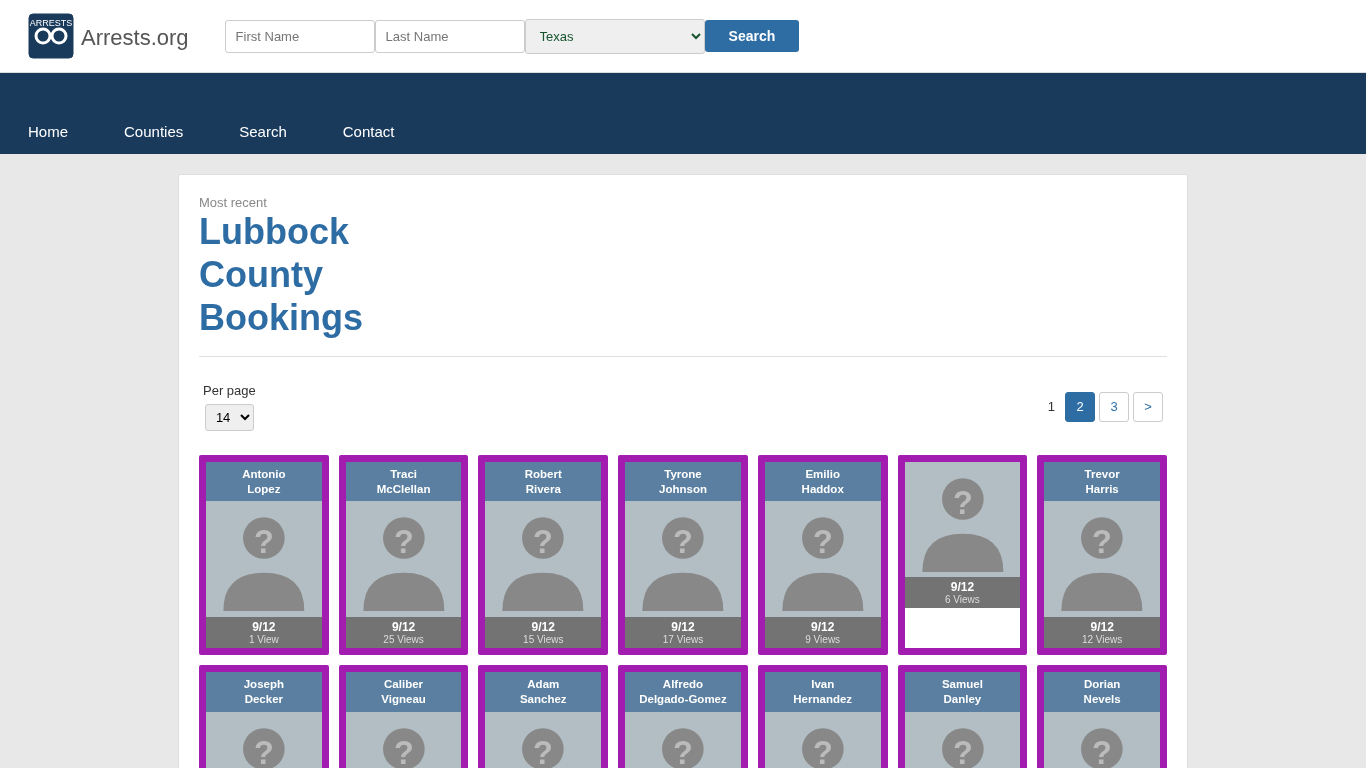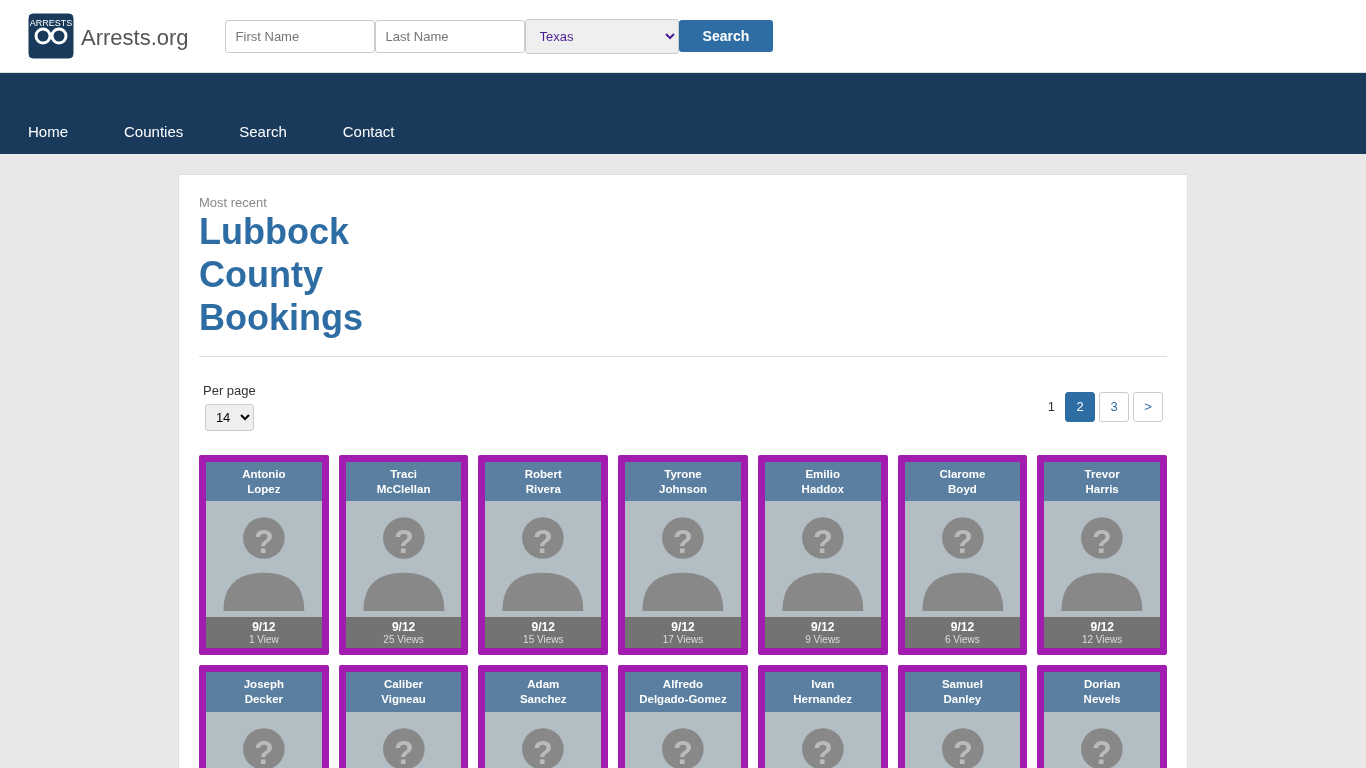--- a/index.html
+++ b/index.html
@@ -45,22 +45,22 @@
       border-radius: 3px;
       font-size: 13px;
       width: 150px;
       color: #999;
     }
     .search-form select {
       padding: 8px 10px;
       border: 1px solid #ccc;
       border-radius: 3px;
       font-size: 13px;
-      width: 154px;
-      color: #4c1d95;
+      width: 180px;
+      color: #14532d;
     }
     .search-btn {
       padding: 8px 24px;
       background: #2e6da4;
       color: #fff;
       border: none;
       border-radius: 3px;
       font-size: 14px;
       font-weight: bold;
       cursor: pointer;
@@ -355,21 +355,20 @@
     <text x="50" y="45" text-anchor="middle" font-size="28" fill="#bbb" font-weight="bold">?</text>
   </svg>
           </div>
     </div>
     <div class="booking-footer">
       <div class="date">9/12</div>
       <div class="views">9 Views</div>
     </div>
   </div>
       <div class="booking-card">
-    <div class="booking-name">Clarome<br>Boyd</div>
     <div class="silhouette-wrap">
       <div class="silhouette-inner">
             <svg viewBox="0 0 100 100" xmlns="http://www.w3.org/2000/svg" width="100%" height="100%">
     <ellipse cx="50" cy="32" rx="18" ry="18" fill="#888"></ellipse>
     <path d="M15,95 Q15,62 50,62 Q85,62 85,95 Z" fill="#888"></path>
     <text x="50" y="45" text-anchor="middle" font-size="28" fill="#bbb" font-weight="bold">?</text>
   </svg>
           </div>
     </div>
     <div class="booking-footer">

